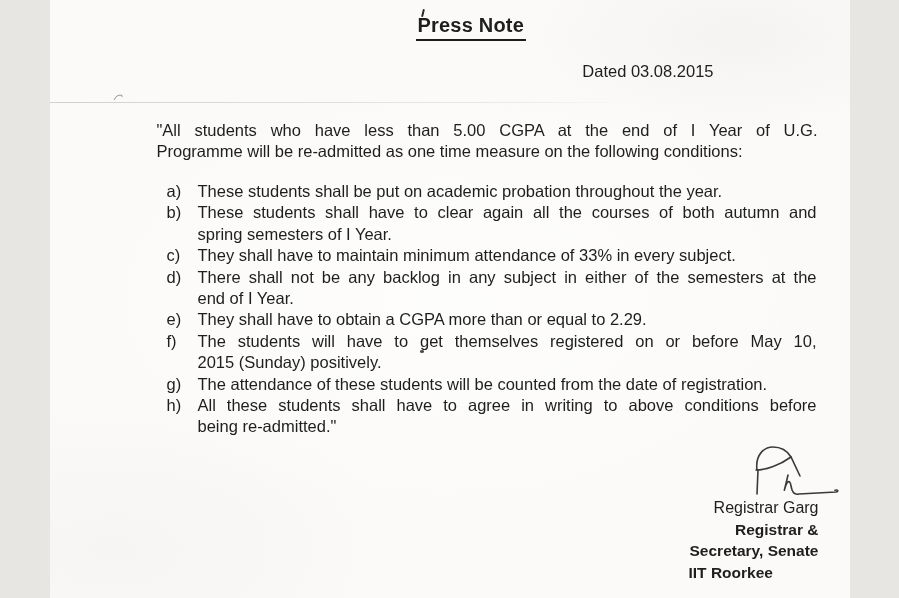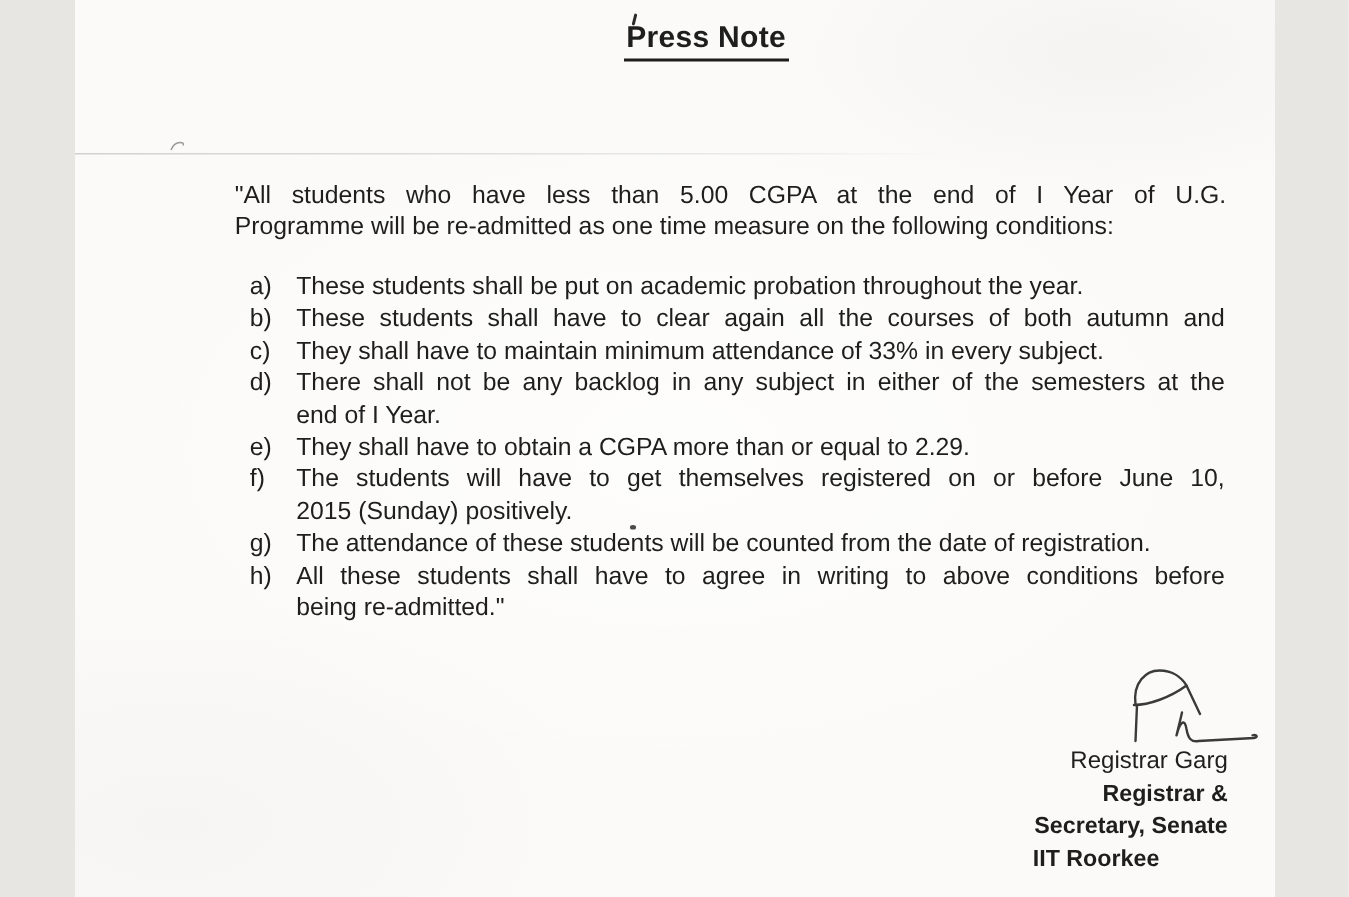--- a/index.html
+++ b/index.html
@@ -136,37 +136,39 @@
   <div class="artifact-hline"></div>
   <div class="artifact-vline"></div>
   <svg class="artifact-squiggle" width="12" height="10" viewBox="0 0 12 10">
     <path d="M1,8 Q3,3 7,3 Q10,3 9,5" fill="none" stroke="rgba(110,110,110,0.7)" stroke-width="1"></path>
   </svg>
   <div class="artifact-dot"></div>
   <div class="title-tick"></div>
 
   <div class="title">Press Note</div>
 
+  <div class="date">Dated 03.08.2015</div>
 
   <div class="intro">
     <div class="line justify">"All students who have less than 5.00 CGPA at the end of I Year of U.G.</div>
     <div class="line">Programme will be re-admitted as one time measure on the following conditions:</div>
   </div>
 
   <div class="conditions">
       <div class="cond-row">
         <div class="cond-marker">a)</div>
         <div class="cond-body">
           <div class="line">These students shall be put on academic probation throughout the year.</div>
         </div>
       </div>
       <div class="cond-row">
         <div class="cond-marker">b)</div>
         <div class="cond-body">
           <div class="line justify">These students shall have to clear again all the courses of both autumn and</div>
+          <div class="line">spring semesters of I Year.</div>
         </div>
       </div>
       <div class="cond-row">
         <div class="cond-marker">c)</div>
         <div class="cond-body">
           <div class="line">They shall have to maintain minimum attendance of 33% in every subject.</div>
         </div>
       </div>
       <div class="cond-row">
         <div class="cond-marker">d)</div>
@@ -177,21 +179,21 @@
       </div>
       <div class="cond-row">
         <div class="cond-marker">e)</div>
         <div class="cond-body">
           <div class="line">They shall have to obtain a CGPA more than or equal to 2.29.</div>
         </div>
       </div>
       <div class="cond-row">
         <div class="cond-marker">f)</div>
         <div class="cond-body">
-          <div class="line justify">The students will have to get themselves registered on or before June 10,</div>
+          <div class="line justify">The students will have to get themselves registered on or before May 10,</div>
           <div class="line">2015 (Sunday) positively.</div>
         </div>
       </div>
       <div class="cond-row">
         <div class="cond-marker">g)</div>
         <div class="cond-body">
           <div class="line">The attendance of these students will be counted from the date of registration.</div>
         </div>
       </div>
       <div class="cond-row">

